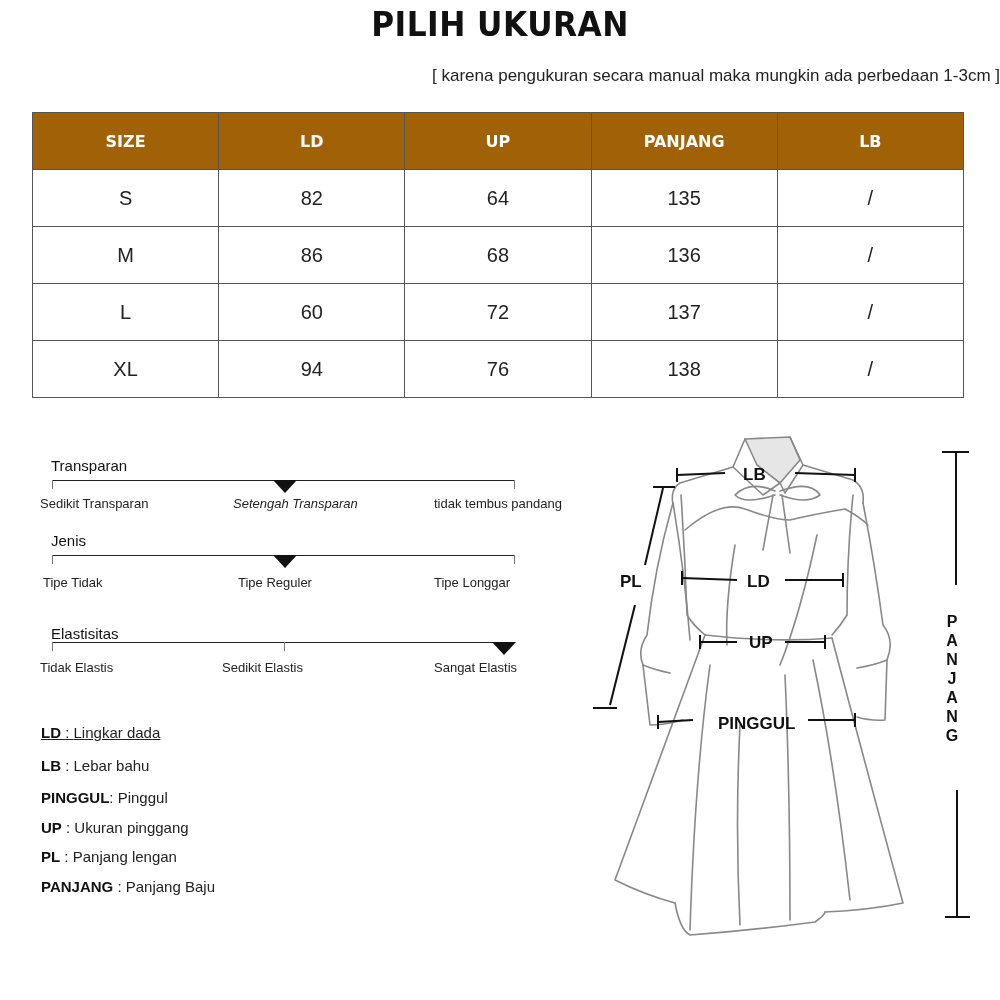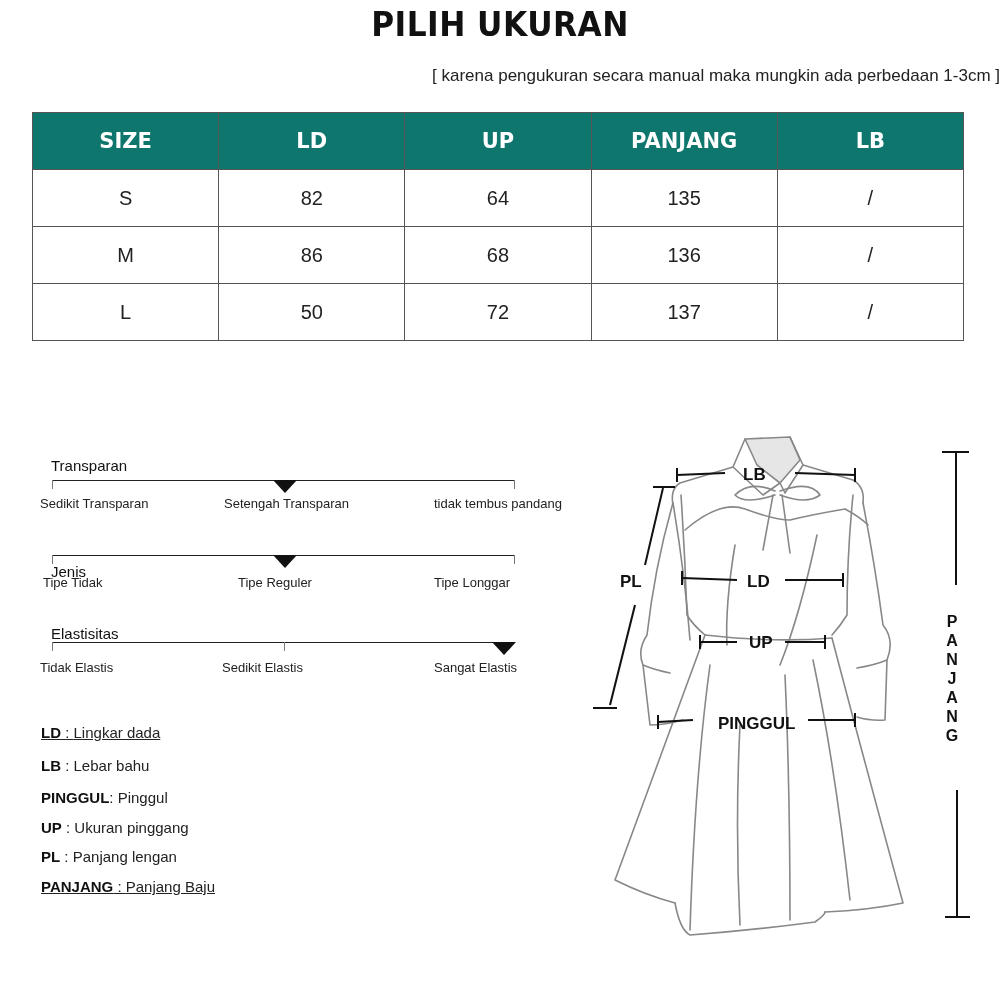--- a/index.html
+++ b/index.html
@@ -1,21 +1,21 @@
 <!DOCTYPE html>
 <html><head>
 <meta charset="utf-8">
 <style>
   html, body { margin:0; padding:0; background:#ffffff; }
   body { width:1000px; height:1000px; position:relative; overflow:hidden; font-family:"Liberation Sans", sans-serif; color:#111; }
   .title { position:absolute; top:4px; left:0; width:1000px; text-align:center; font-family:"DejaVu Sans", sans-serif; font-weight:bold; font-size:34px; letter-spacing:0.5px; color:#111; transform:scaleX(0.92); }
   .subtitle { position:absolute; top:66px; left:0; width:1000px; text-align:right; font-size:17px; color:#222; }
   table.size-table { position:absolute; left:32px; top:112px; width:932px; border-collapse:collapse; table-layout:fixed; }
   table.size-table th, table.size-table td { border:1.5px solid #555; text-align:center; }
-  table.size-table th { background:#0f766e; color:#ffffff; font-family:"DejaVu Sans", sans-serif; font-weight:bold; font-size:21px; height:54px; }
+  table.size-table th { background:#a16207; color:#ffffff; font-family:"DejaVu Sans", sans-serif; font-weight:bold; font-size:16px; height:54px; }
   table.size-table td { height:54px; font-size:20px; color:#222; background:#fff; }
   .scales { position:absolute; left:40px; top:455px; width:570px; }
   .scale { position:absolute; left:0; width:570px; }
   .scale-title { position:absolute; left:11px; font-weight:normal; font-size:15px; color:#111; }
   .scale-line { position:absolute; left:12px; width:463px; height:0; border-top:1.5px solid #222; }
   .tick { position:absolute; width:0; height:9px; border-left:1px solid #777; }
   .marker { position:absolute; width:0; height:0; border-left:12px solid transparent; border-right:12px solid transparent; border-top:13px solid #111; }
   .scale-label { position:absolute; font-size:13px; color:#222; white-space:nowrap; }
   .legend { position:absolute; left:41px; top:724px; }
   .legend-row { position:absolute; left:0; font-size:15px; color:#222; white-space:nowrap; }
@@ -52,43 +52,50 @@
     </tr>
     <tr>
       <td>M</td>
       <td>86</td>
       <td>68</td>
       <td>136</td>
       <td>/</td>
     </tr>
     <tr>
       <td>L</td>
-      <td>50</td>
+      <td>60</td>
       <td>72</td>
       <td>137</td>
+      <td>/</td>
+    </tr>
+    <tr>
+      <td>XL</td>
+      <td>94</td>
+      <td>76</td>
+      <td>138</td>
       <td>/</td>
     </tr>
   </tbody>
 </table>
 
 <div class="scales">
 
   <div class="scale" style="top:0;">
     <div class="scale-title" style="top:2px;">Transparan</div>
     <div class="scale-line" style="top:25px;"></div>
     <div class="tick" style="left:12px; top:25px;"></div>
     <div class="tick" style="left:474px; top:25px;"></div>
     <div class="marker" style="left:233px; top:25px;"></div>
     <div class="scale-label" style="left:0; top:41px;">Sedikit Transparan</div>
-    <div class="scale-label" style="left:184px; top:41px;">Setengah Transparan</div>
+    <div class="scale-label" style="left:193px; top:41px;font-style:italic;">Setengah Transparan</div>
     <div class="scale-label" style="left:394px; top:41px;">tidak tembus pandang</div>
   </div>
 
   <div class="scale" style="top:75px;">
-    <div class="scale-title" style="top:2px;margin-top:31px;">Jenis</div>
+    <div class="scale-title" style="top:2px;">Jenis</div>
     <div class="scale-line" style="top:25px;"></div>
     <div class="tick" style="left:12px; top:25px;"></div>
     <div class="tick" style="left:474px; top:25px;"></div>
     <div class="marker" style="left:233px; top:25px;"></div>
     <div class="scale-label" style="left:3px; top:45px;">Tipe Tidak</div>
     <div class="scale-label" style="left:198px; top:45px;">Tipe  Reguler</div>
     <div class="scale-label" style="left:394px; top:45px;">Tipe Longgar</div>
   </div>
 
   <div class="scale" style="top:162px;">
@@ -102,21 +109,21 @@
     <div class="scale-label" style="left:394px; top:43px;">Sangat  Elastis</div>
   </div>
 </div>
 
 <div class="legend">
   <div class="legend-row" style="top:0;text-decoration:underline;"><b>LD</b><span> : </span><span>Lingkar dada</span></div>
   <div class="legend-row" style="top:33px;"><b>LB</b><span> : </span><span>Lebar bahu</span></div>
   <div class="legend-row" style="top:65px;"><b>PINGGUL</b><span>: </span><span>Pinggul</span></div>
   <div class="legend-row" style="top:95px;"><b>UP</b><span> : </span><span>Ukuran pinggang</span></div>
   <div class="legend-row" style="top:124px;"><b>PL</b><span> : </span><span>Panjang lengan</span></div>
-  <div class="legend-row" style="top:154px;text-decoration:underline;"><b>PANJANG</b><span> : </span><span>Panjang Baju</span></div>
+  <div class="legend-row" style="top:154px;"><b>PANJANG</b><span> : </span><span>Panjang Baju</span></div>
 </div>
 
 <div class="diagram">
   <svg width="415" height="535" viewBox="0 0 415 535">
     <g fill="none" stroke="#888" stroke-width="1.6" stroke-linejoin="round" stroke-linecap="round">
 
       <path d="M160 14 L205 12 L215 35 L195 58 L172 40 Z" fill="#e6e6e6"></path>
       <path d="M160 14 L148 42 L178 70 L195 58"></path>
       <path d="M205 12 L218 40 L200 68 L195 58"></path>
 

